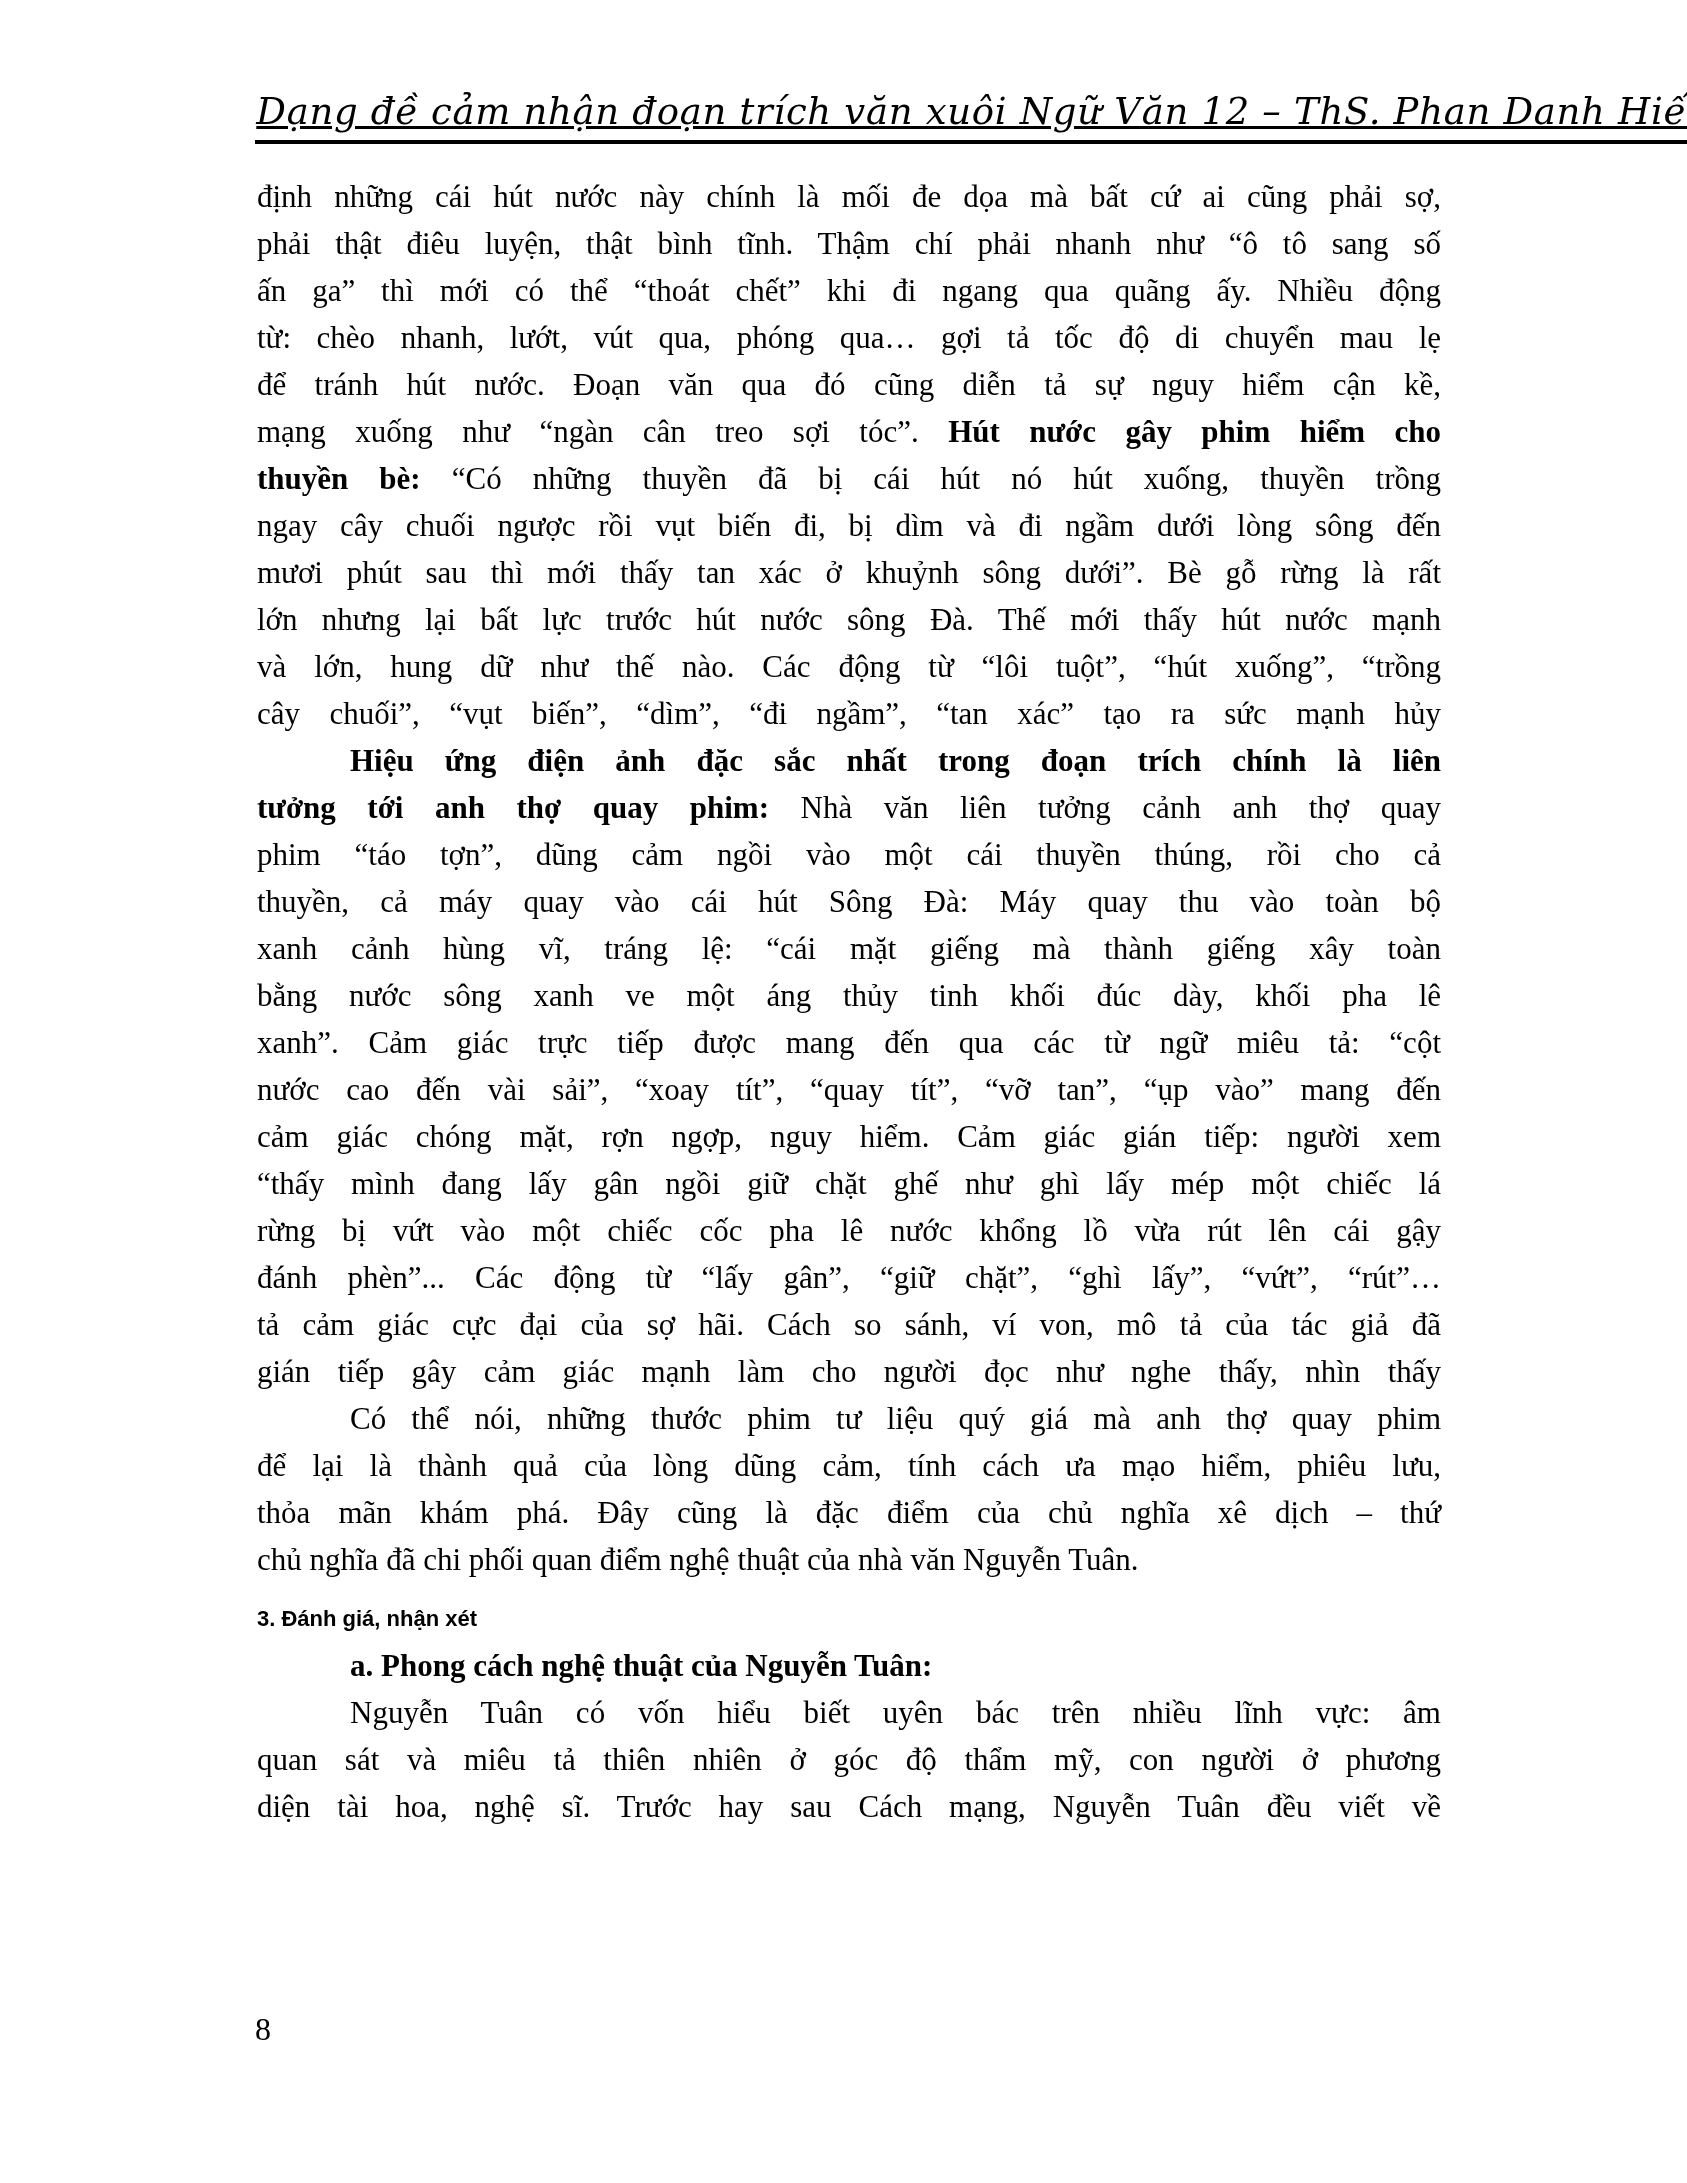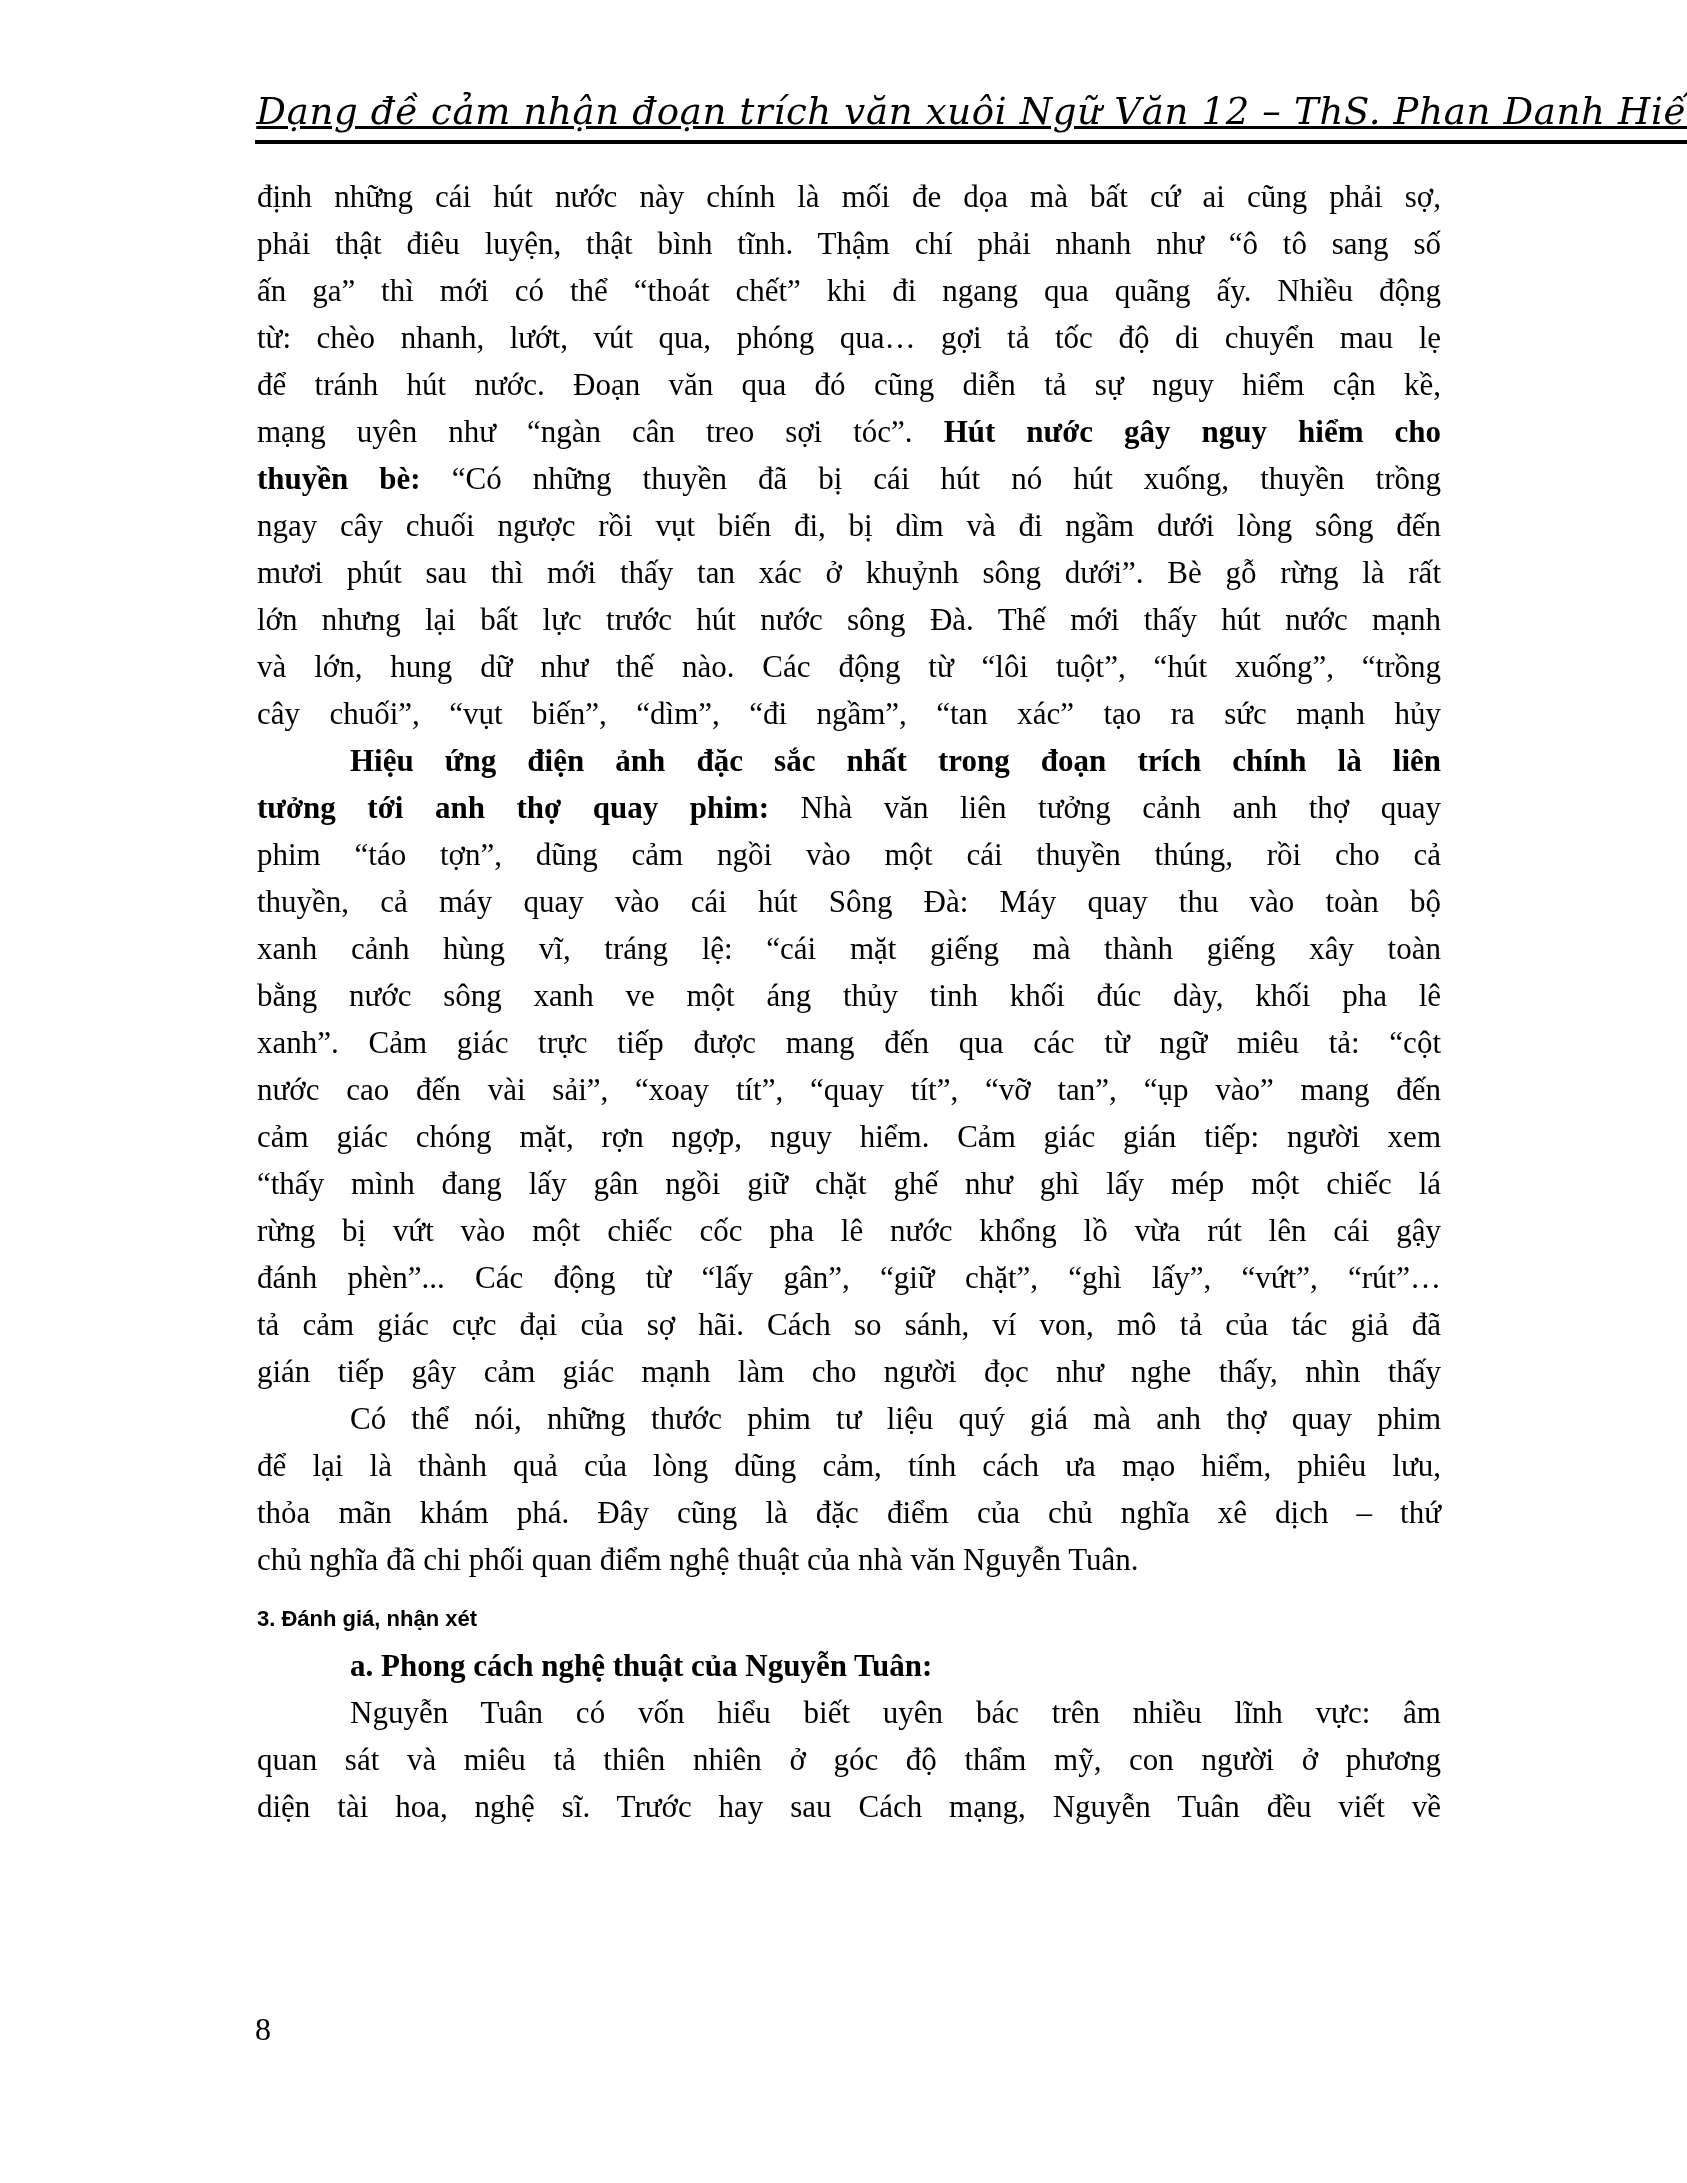--- a/index.html
+++ b/index.html
@@ -81,21 +81,21 @@
   <div class="header">
     <span class="header-title">Dạng đề cảm nhận đoạn trích văn xuôi Ngữ Văn 12 – ThS. Phan Danh Hiếu</span>
   </div>
 
   <div class="body-text" id="body-lines">
       <div class="line"><span>định những cái hút nước này chính là mối đe dọa mà bất cứ ai cũng phải sợ,</span></div>
       <div class="line"><span>phải thật điêu luyện, thật bình tĩnh. Thậm chí phải nhanh như “ô tô sang số</span></div>
       <div class="line"><span>ấn ga” thì mới có thể “thoát chết” khi đi ngang qua quãng ấy. Nhiều động</span></div>
       <div class="line"><span>từ: chèo nhanh, lướt, vút qua, phóng qua… gợi tả tốc độ di chuyển mau lẹ</span></div>
       <div class="line"><span>để tránh hút nước. Đoạn văn qua đó cũng diễn tả sự nguy hiểm cận kề,</span></div>
-      <div class="line"><span>mạng uyên như “ngàn cân treo sợi tóc”. </span><span class="bold">Hút nước gây nguy hiểm cho</span></div>
+      <div class="line"><span>mạng xuống như “ngàn cân treo sợi tóc”. </span><span class="bold">Hút nước gây phim hiểm cho</span></div>
       <div class="line"><span class="bold">thuyền bè:</span><span> “Có những thuyền đã bị cái hút nó hút xuống, thuyền trồng</span></div>
       <div class="line"><span>ngay cây chuối ngược rồi vụt biến đi, bị dìm và đi ngầm dưới lòng sông đến</span></div>
       <div class="line"><span>mươi phút sau thì mới thấy tan xác ở khuỷnh sông dưới”. Bè gỗ rừng là rất</span></div>
       <div class="line"><span>lớn nhưng lại bất lực trước hút nước sông Đà. Thế mới thấy hút nước mạnh</span></div>
       <div class="line"><span>và lớn, hung dữ như thế nào. Các động từ “lôi tuột”, “hút xuống”, “trồng</span></div>
       <div class="line"><span>cây chuối”, “vụt biến”, “dìm”, “đi ngầm”, “tan xác” tạo ra sức mạnh hủy</span></div>
       <div class="line indent"><span class="bold">Hiệu ứng điện ảnh đặc sắc nhất trong đoạn trích chính là liên</span></div>
       <div class="line"><span class="bold">tưởng tới anh thợ quay phim:</span><span> Nhà văn liên tưởng cảnh anh thợ quay</span></div>
       <div class="line"><span>phim “táo tợn”, dũng cảm ngồi vào một cái thuyền thúng, rồi cho cả</span></div>
       <div class="line"><span>thuyền, cả máy quay vào cái hút Sông Đà: Máy quay thu vào toàn bộ</span></div>

